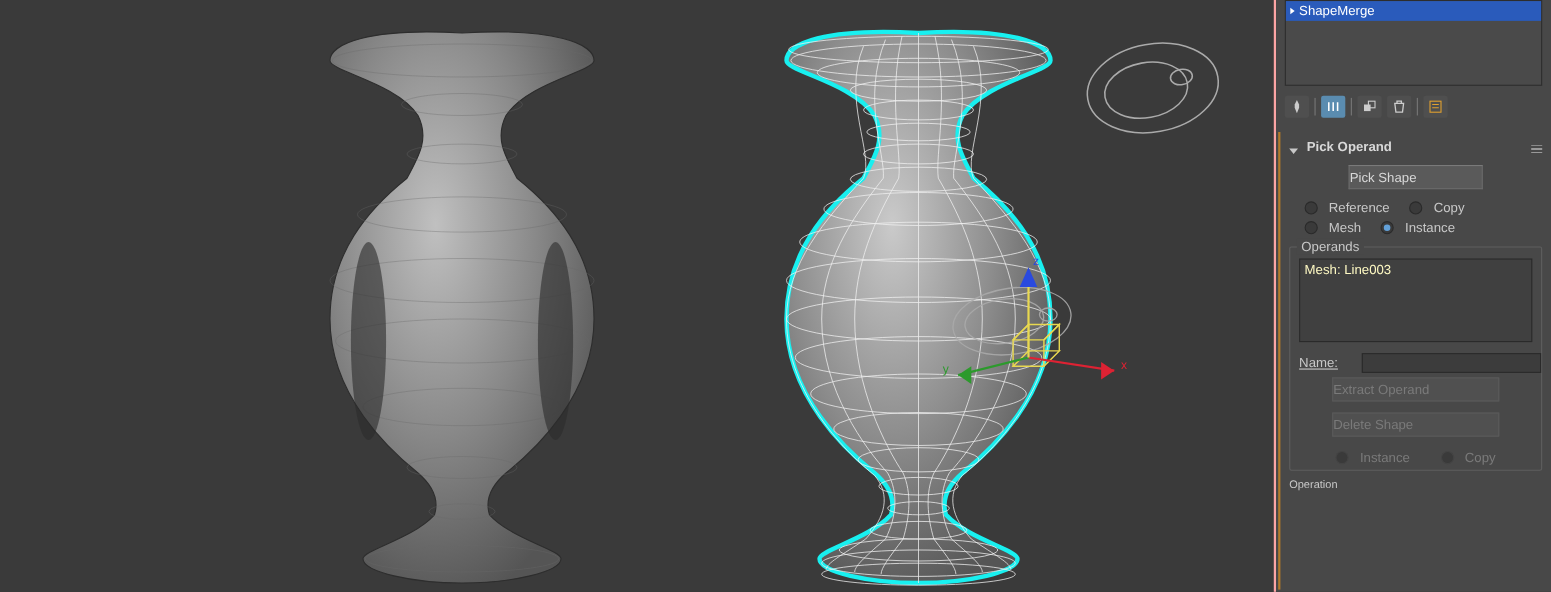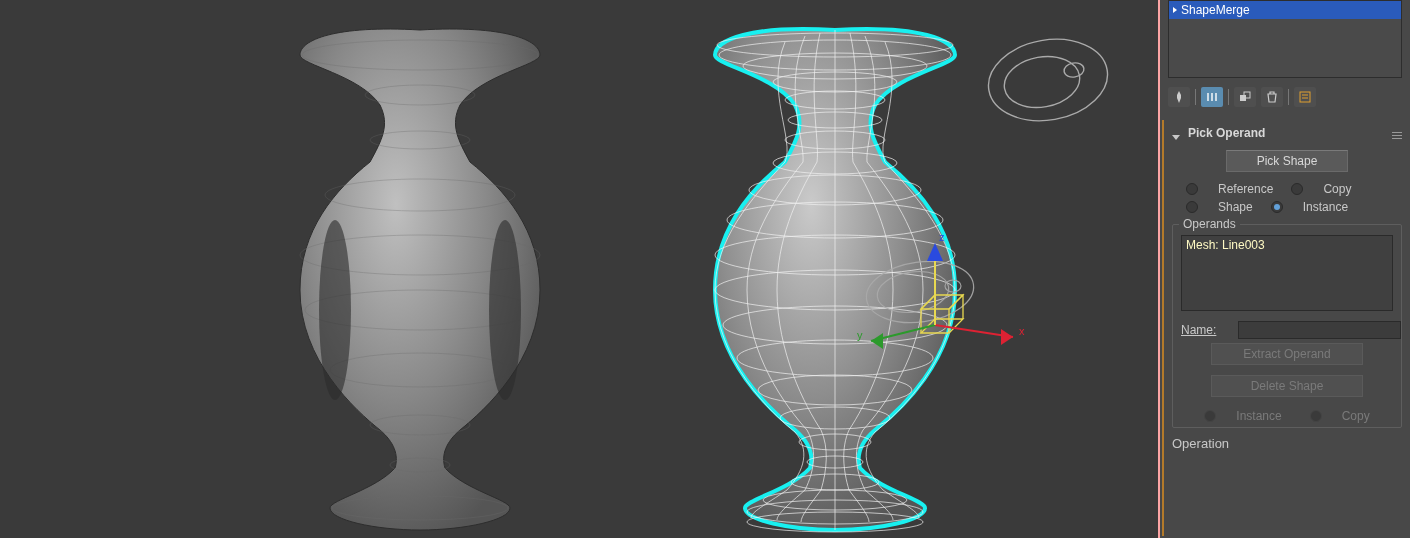--- a/index.html
+++ b/index.html
@@ -135,21 +135,20 @@
     width: 10px; height: 8px;
     background: repeating-linear-gradient(to bottom, #999 0, #999 1px, transparent 1px, transparent 3px);
   }
 
   .full-btn {
     display: block;
     width: 120px;
     margin: 10px auto 8px auto;
     height: 20px;
     line-height: 20px;
-    text-align: center;
     background: #5a5a5a;
     border: 1px solid #6a6a6a;
     border-top-color: #7a7a7a;
     border-radius: 0;
     cursor: pointer;
     color: #d8d8d8;
   }
   .full-btn.disabled {
     color: #7a7a7a;
     background: #505050;
@@ -158,21 +157,21 @@
   }
 
   .radio-row {
     display: flex;
     gap: 18px;
     padding: 2px 14px;
   }
   .radio {
     display: flex;
     align-items: center;
-    gap: 20px;
+    gap: 10px;
     cursor: pointer;
     justify-content: space-between;
   }
   .radio-dot {
     width: 12px; height: 12px;
     border-radius: 50%;
     background: #3a3a3a;
     border: 1px solid #2a2a2a;
     position: relative;
     box-sizing: border-box;
@@ -237,21 +236,21 @@
     font-size: 12px;
   }
   .radio-row.inside-group {
     padding: 4px 8px 0 8px;
     justify-content: center;
     gap: 28px;
   }
 
   .op-head {
     margin: 8px 8px 0 12px;
-    font-size: 13px;
+    font-size: 10px;
     color: #c8c8c8;
   }
 </style>
 </head>
 <body>
 
 <div class="viewport">
 
   <div class="vase" style="left:240px">
     <svg width="360" height="538" viewBox="0 0 360 538">
@@ -477,21 +476,21 @@
         <span>Reference</span>
       </div>
       <div class="radio">
         <span class="radio-dot"></span>
         <span>Copy</span>
       </div>
     </div>
     <div class="radio-row">
       <div class="radio">
         <span class="radio-dot"></span>
-        <span>Shape</span>
+        <span>Mesh</span>
       </div>
       <div class="radio on">
         <span class="radio-dot"></span>
         <span>Instance</span>
       </div>
     </div>
   </div>
 
   <div class="group">
     <span class="group-title">Operands</span>

